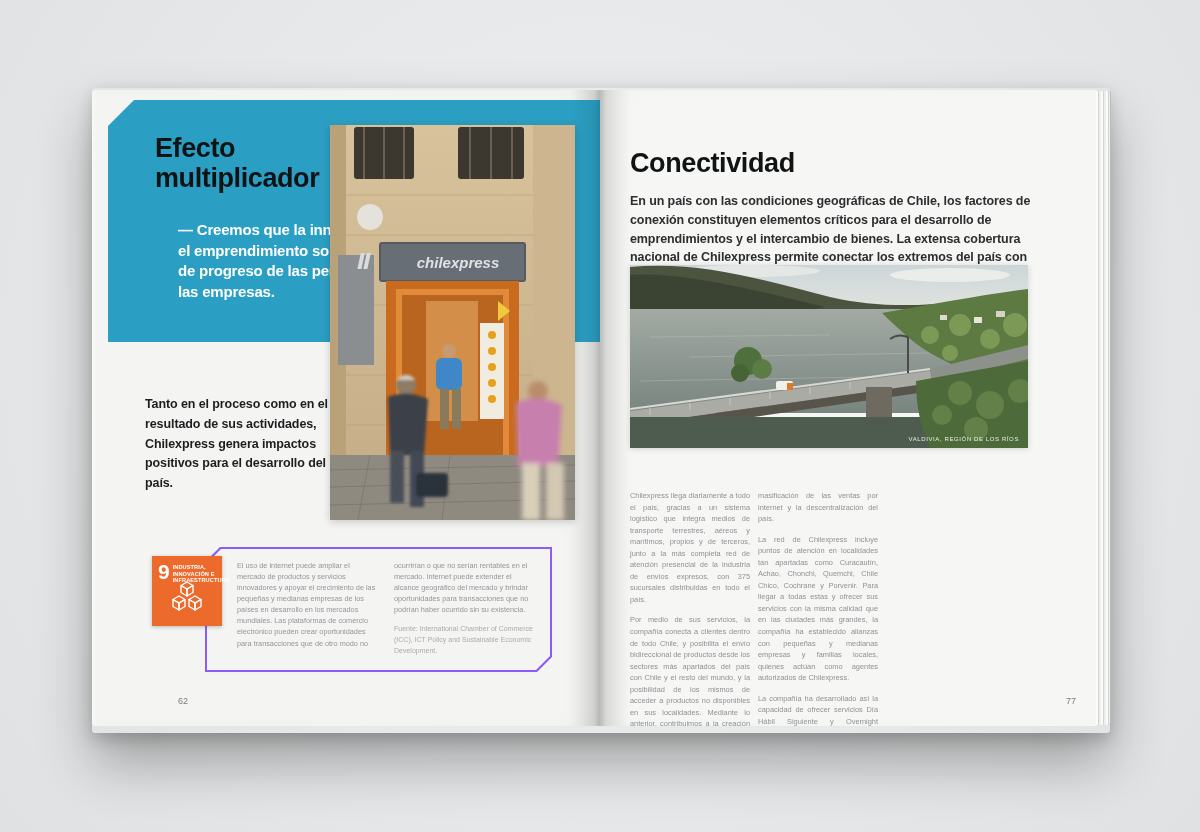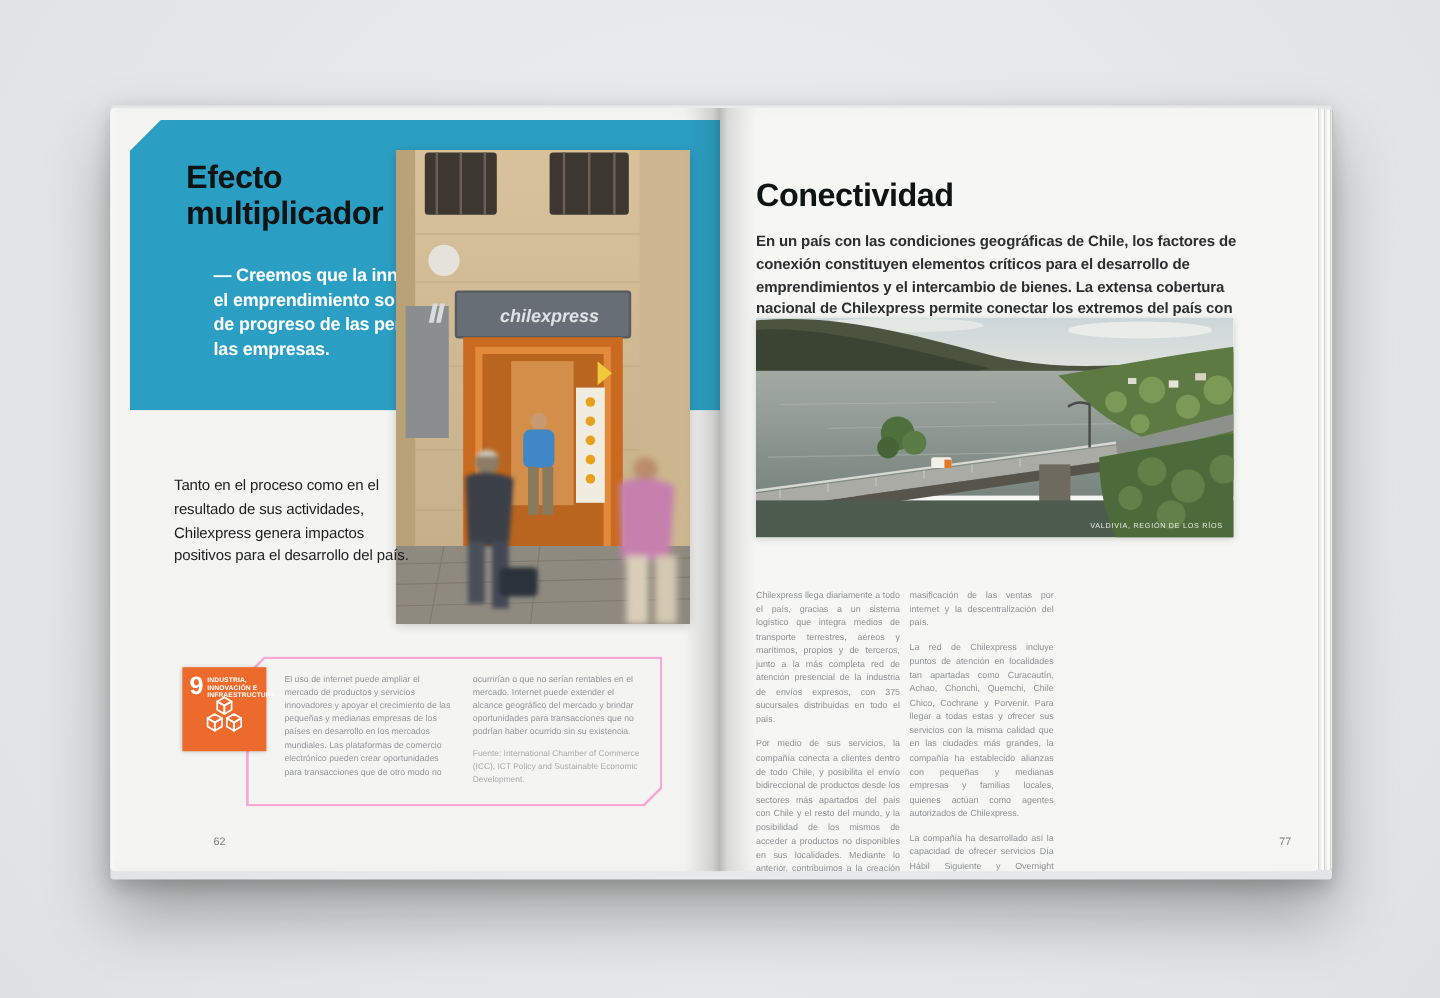--- a/index.html
+++ b/index.html
@@ -46,24 +46,24 @@
     position:absolute;left:86px;top:130px;width:228px;
     font-size:15px;font-weight:bold;line-height:1.38;color:#ffffff;letter-spacing:-.2px;
   }
   .photo-store{
     position:absolute;left:238px;top:35px;width:245px;height:395px;
     box-shadow:0 2px 8px rgba(0,0,0,.18);
   }
   .photo-store svg{display:block;}
   .lp-body{
     position:absolute;left:53px;top:305px;width:205px;
-    font-size:12.5px;font-weight:normal;line-height:1.58;color:#1c1e1f;letter-spacing:-.1px;
+    font-size:12.5px;font-weight:bold;line-height:1.58;color:#1c1e1f;letter-spacing:-.1px;
   }
   .sdg-box-outer{
-    position:absolute;left:113px;top:457px;width:347px;height:125px;background:#f9a8d4;
+    position:absolute;left:113px;top:457px;width:347px;height:125px;background:#8b5cf6;
     clip-path:polygon(15px 0, 100% 0, 100% calc(100% - 15px), calc(100% - 15px) 100%, 0 100%, 0 15px);
   }
   .sdg-box-inner{
     position:absolute;left:2px;top:2px;right:2px;bottom:2px;background:#f4f4f2;
     clip-path:polygon(14px 0, 100% 0, 100% calc(100% - 14px), calc(100% - 14px) 100%, 0 100%, 0 14px);
   }
   .sdg-box-text{
     position:absolute;left:30px;top:11px;right:13px;bottom:8px;
     column-count:2;column-gap:14px;overflow:hidden;
     font-size:7.3px;line-height:1.52;color:#93969a;text-align:left;

